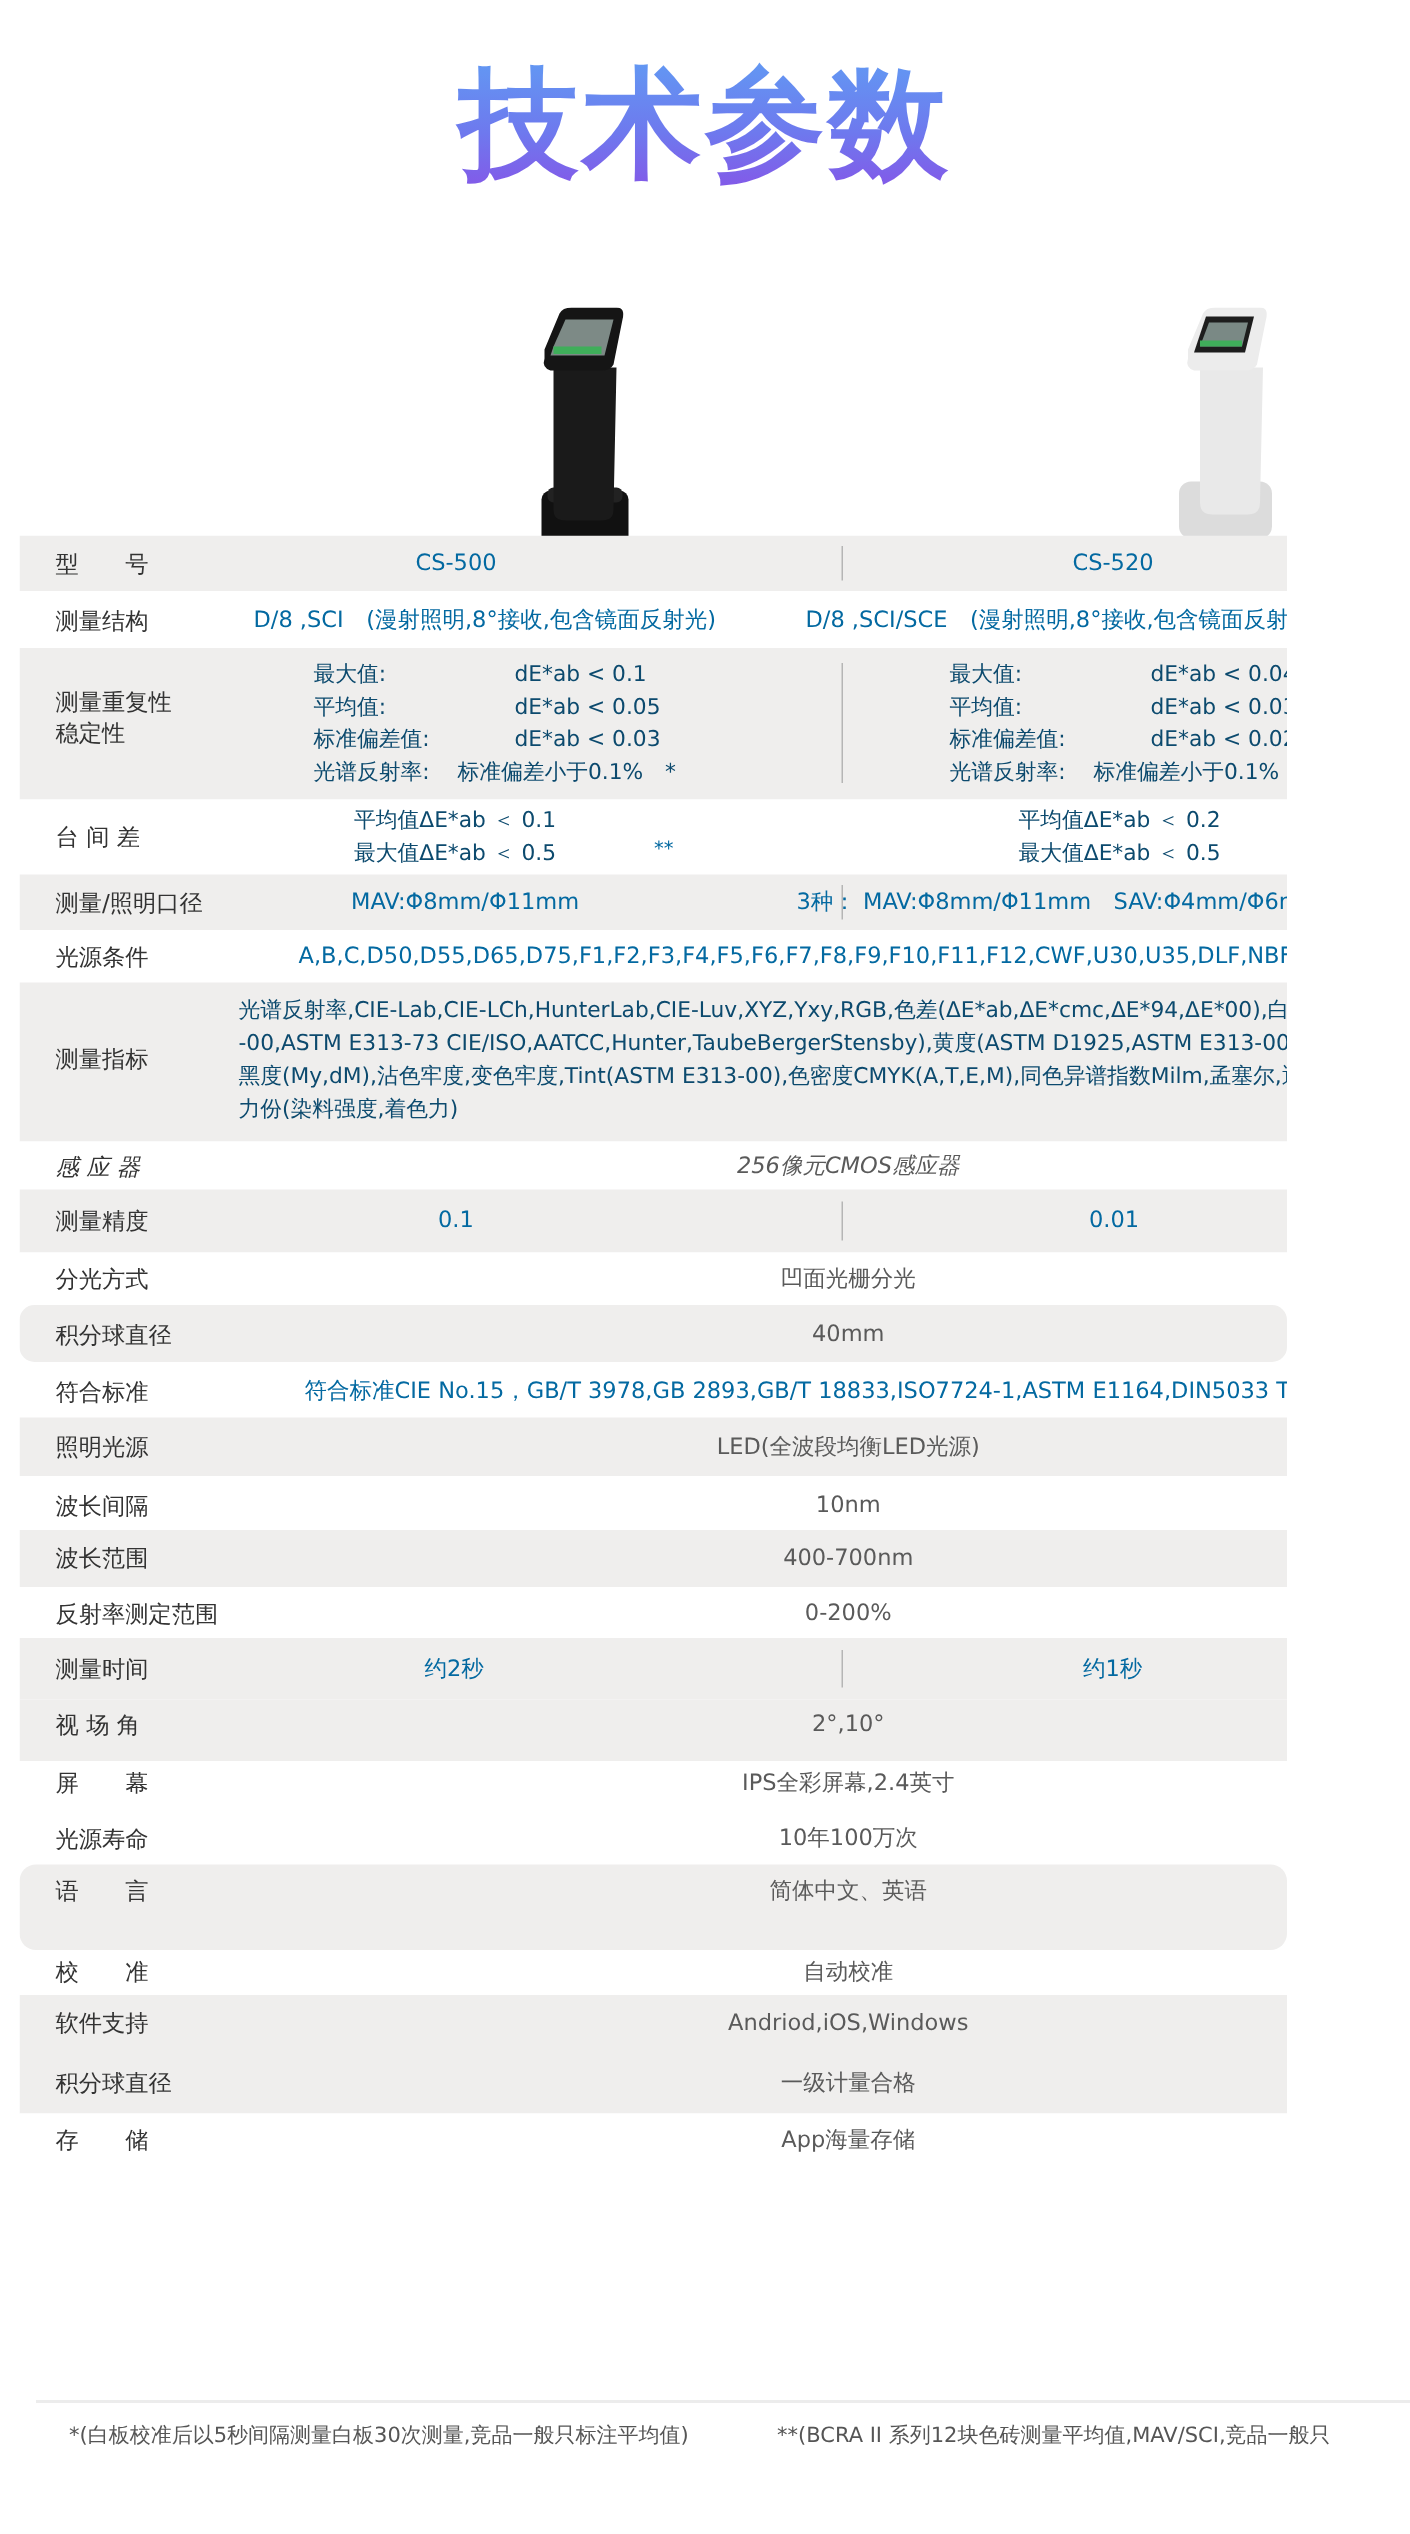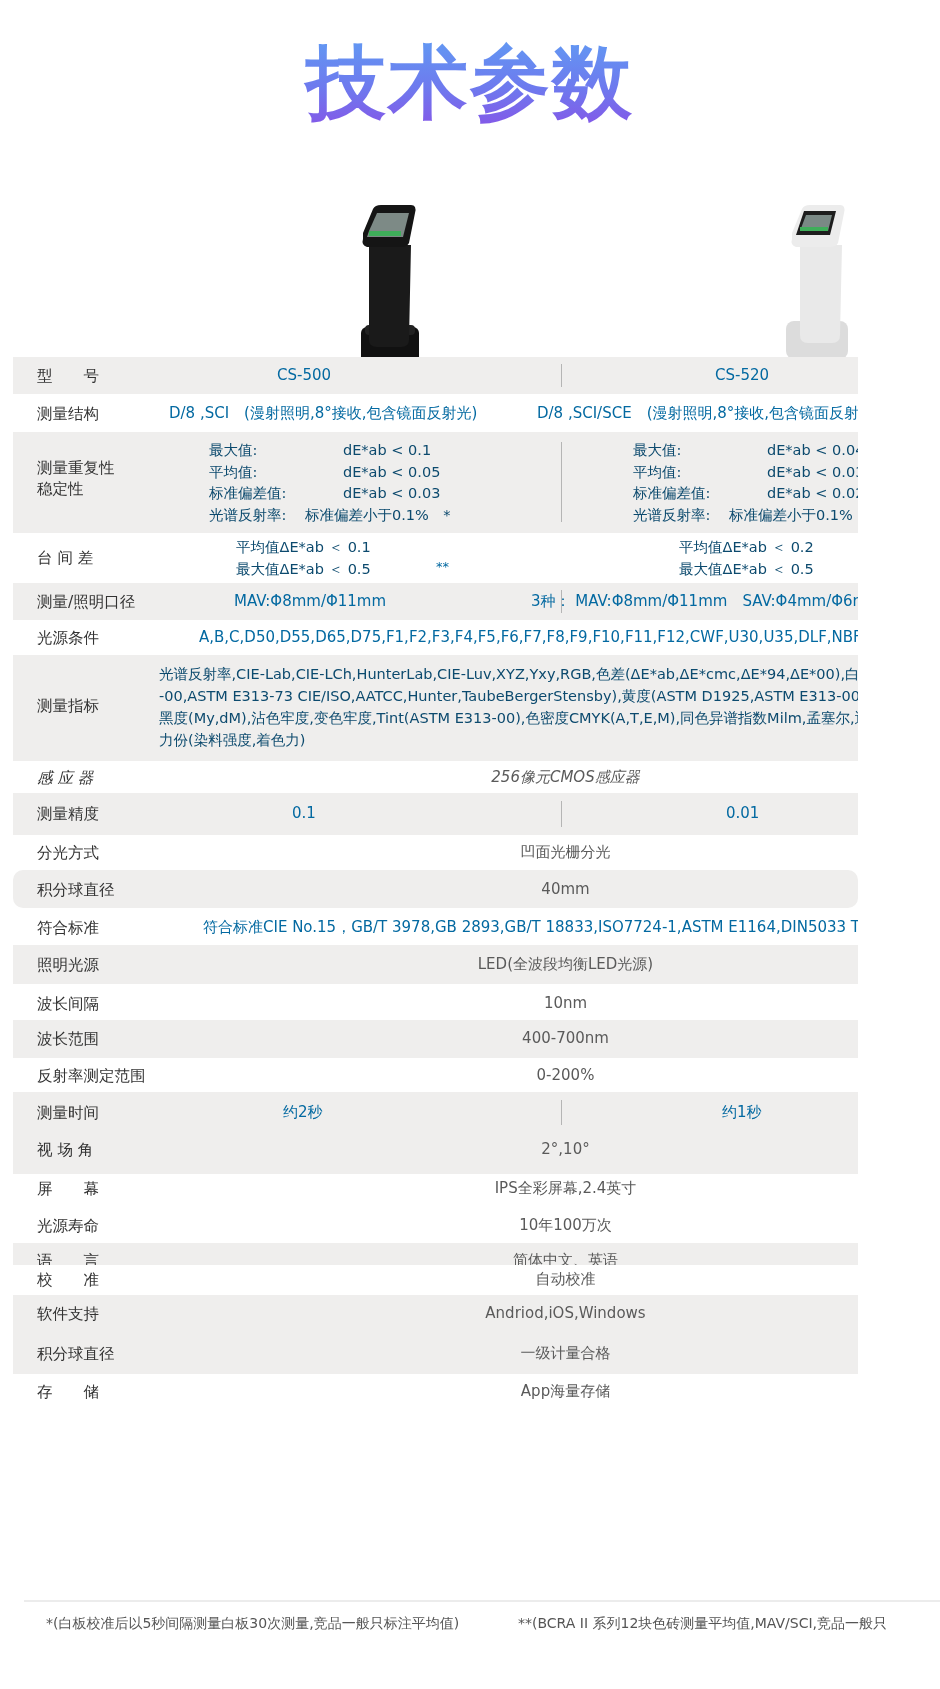--- a/index.html
+++ b/index.html
@@ -179,21 +179,21 @@
     <span class="lbl" style="top:5px">屏　　幕</span>
     <span class="ctr" style="top:5px">IPS全彩屏幕,2.4英寸</span>
   </div>
 
 
   <div class="row w" style="height:37px;">
     <span class="lbl" style="top:10px">光源寿命</span>
     <span class="ctr" style="top:10px">10年100万次</span>
   </div>
 
-  <div class="row g" style="height:22px;">
+  <div class="row g" style="height:57px;border-radius:11px;">
     <span class="lbl" style="top:8px">语　　言</span>
     <span class="ctr" style="top:8px">简体中文、英语</span>
   </div>
 
   <div class="row w" style="height:30px;">
     <span class="lbl" style="top:5px">校　　准</span>
     <span class="ctr" style="top:5px">自动校准</span>
   </div>
 
   <div class="row g" style="height:40px;">

